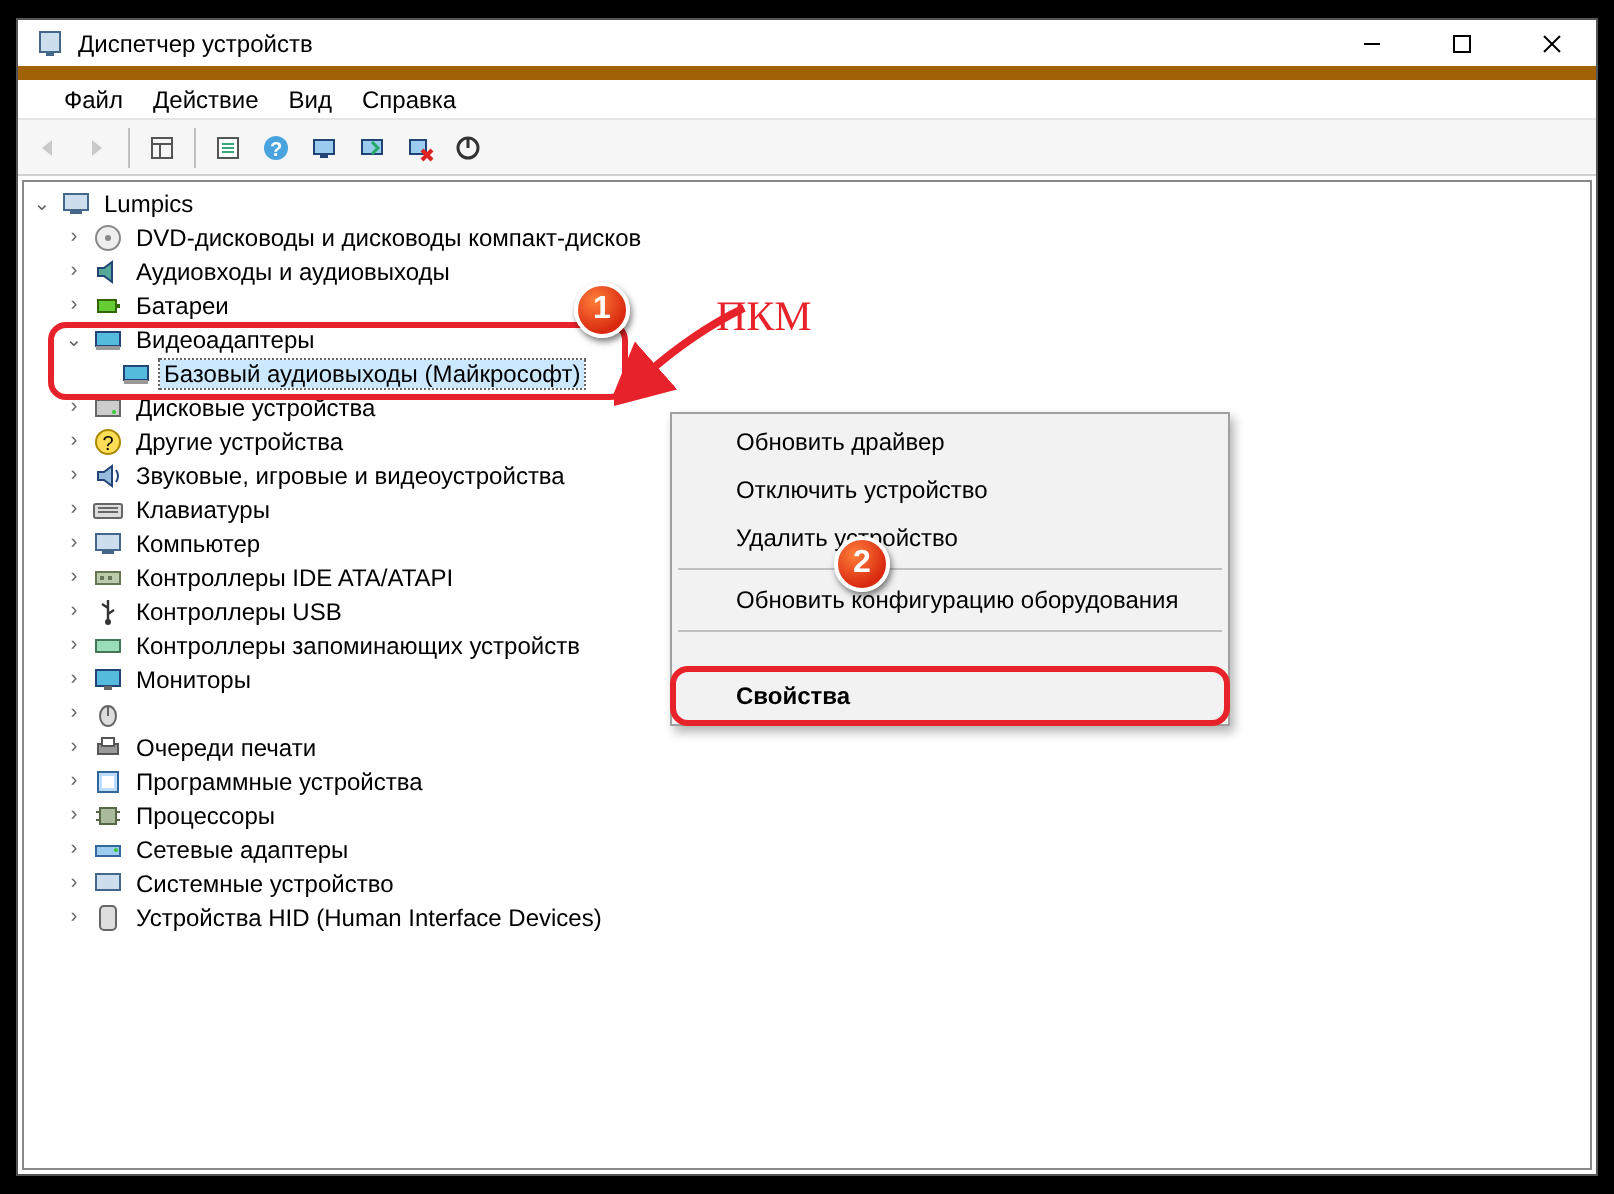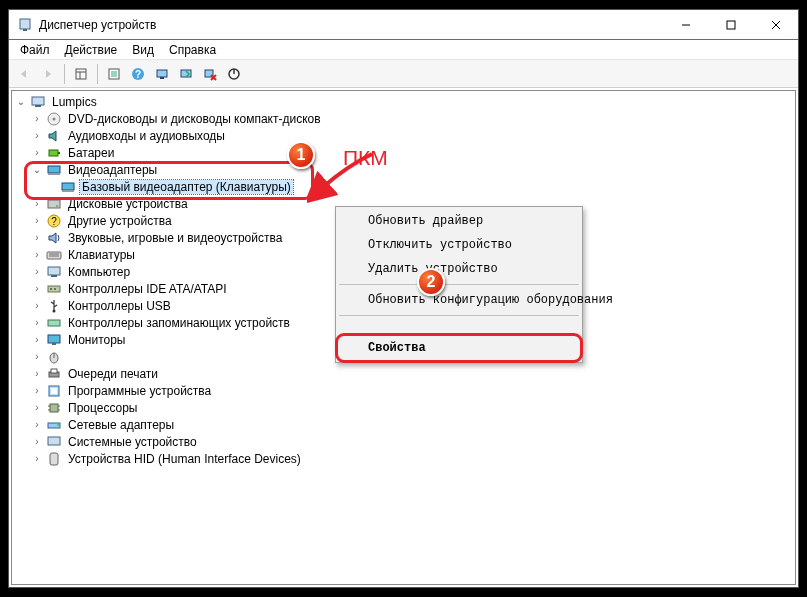--- a/index.html
+++ b/index.html
@@ -28,40 +28,40 @@
     display: flex;
     flex-direction: column;
     position: relative;
     border: 1px solid #555;
   }
   .titlebar {
     height: 30px;
     display: flex;
     align-items: center;
     background: #fff;
-    border-bottom: 1px solid #a16207;
+    border-bottom: 7px solid #a16207;
   }
   .titlebar .app-icon {
     width: 16px; height: 16px;
     margin: 0 6px 0 8px;
     display: flex; align-items: center; justify-content: center;
   }
   .titlebar .title { flex: 1; font-size: 12px; color: #000; }
   .win-controls { display: flex; height: 100%; }
   .win-btn {
     width: 45px;
     display: flex; align-items: center; justify-content: center;
     color: #000;
   }
 
   .menubar {
     height: 20px;
     display: flex;
     align-items: center;
-    padding: 0 4px;
+    padding: 0 16px;
     gap: 1px;
     background: #fff;
     border-bottom: 1px solid #e5e5e5;
   }
   .menubar .menu-item {
     padding: 2px 7px;
     font-size: 12px;
   }
 
   .toolbar {
@@ -347,21 +347,21 @@
     </div>
 
     <div class="tree-row selected">
       <span class="indent" style="width:46px"></span>
       <span class="node-icon">
             <svg width="16" height="16">
               <rect x="2" y="4" width="12" height="7" fill="#5bd" stroke="#247"></rect>
               <rect x="2" y="11" width="12" height="2" fill="#999"></rect>
             </svg>
           </span>
-      <span class="label">Базовый видеоадаптер (Клавиатуры)</span>
+      <span class="label">Базовый аудиовыходы (Майкрософт)</span>
     </div>
 
     <div class="tree-row">
       <span class="indent" style="width:18px"></span>
       <span class="arrow">›</span>
       <span class="node-icon">
             <svg width="16" height="16">
               <rect x="2" y="4" width="12" height="8" fill="#ccc" stroke="#666"></rect>
               <circle cx="11" cy="10" r="1" fill="#3c3"></circle>
             </svg>
@@ -545,21 +545,21 @@
       <span class="node-icon">
             <svg width="16" height="16">
               <rect x="4" y="2" width="8" height="12" rx="2" fill="#ddd" stroke="#666"></rect>
             </svg>
           </span>
       <span class="label">Устройства HID (Human Interface Devices)</span>
     </div>
 
     <div class="highlight-box" style="left:12px; top:70px; width:290px; height:39px;"></div>
 
-    <div class="context-menu" style="left:323px; top:115px; width:248px;font-family:Liberation Mono, monospace;">
+    <div class="context-menu" style="left:323px; top:115px; width:280px;">
       <div class="cm-item">Обновить драйвер</div>
       <div class="cm-item">Отключить устройство</div>
       <div class="cm-item">Удалить устройство</div>
       <div class="cm-sep"></div>
       <div class="cm-item">Обновить конфигурацию оборудования</div>
       <div class="cm-sep"></div>
       <div class="cm-item framed">Свойства</div>
     </div>
 
     <svg class="arrow-svg" style="left:295px; top:55px;" width="75" height="60">
@@ -567,18 +567,18 @@
         <marker id="ah" markerWidth="8" markerHeight="8" refX="2" refY="4" orient="auto">
           <path d="M0 0 L8 4 L0 8 Z" fill="#e8222a"></path>
         </marker>
       </defs>
       <path d="M65 8 Q40 20 15 42" stroke="#e8222a" stroke-width="4" fill="none" marker-end="url(#ah)"></path>
     </svg>
 
     <div class="badge" style="left:275px; top:50px;">1</div>
     <div class="badge" style="left:405px; top:177px;">2</div>
 
-    <div class="anno-text" style="left:331px; top:55px;">ПКМ</div>
+    <div class="anno-text" style="left:346px; top:55px;font-family:Liberation Serif, serif;">ПКМ</div>
 
   </div>
 
 </div>
 </div>
 
 </body></html>

